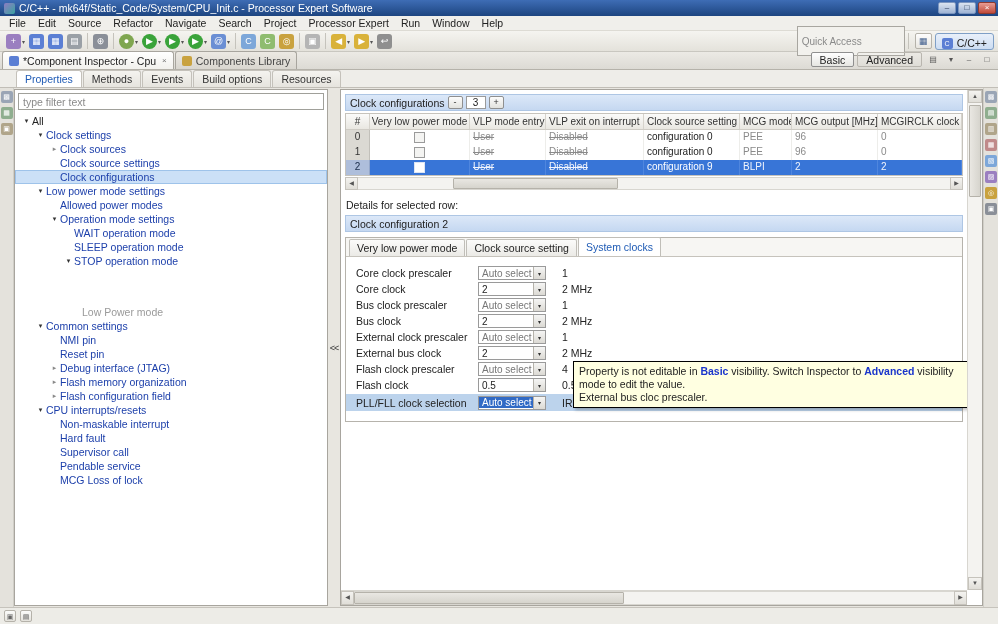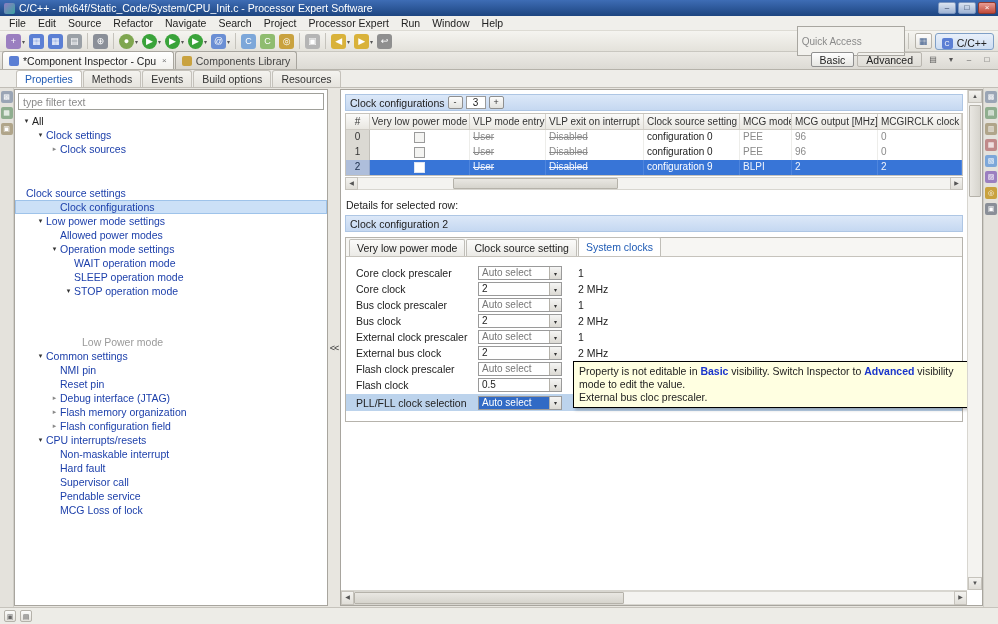--- a/index.html
+++ b/index.html
@@ -111,21 +111,21 @@
   .caption { margin:9px 0 4px 1px; font-size:10.5px; color:#222; }
 
   .groupbox { margin-top:5px; border:1px solid #b6b3ac; background:#fff; }
   .dtabs { height:19px; background:#f7f6f3; border-bottom:1px solid #c6c3bc; display:flex; align-items:flex-end; padding-left:3px; }
   .dtab { height:17px; padding:0 7px; display:flex; align-items:center; font-size:10.5px; border:1px solid #c0beb8; border-bottom:none; border-radius:2px 2px 0 0; background:linear-gradient(#fbfbfa,#ebeae6); margin-right:1px; color:#222; }
   .dtab.active { background:#fff; color:#1f5bb5; height:19px; }
   .dform { padding:8px 10px 10px 10px; }
   .frow { display:flex; align-items:center; height:16px; }
   .frow.hl { background:#bcd3ec; margin:1px -10px 0 -10px; padding:0 10px; height:17px; }
   .flabel { width:122px; flex:none; font-size:10.5px; white-space:nowrap; overflow:hidden; }
-  .combo { width:84px; flex:none; height:14px; border:1px solid #9a9a9a; background:#fff; display:flex; }
+  .combo { width:68px; flex:none; height:14px; border:1px solid #9a9a9a; background:#fff; display:flex; align-items:center; }
   .combo-val { flex:1; padding:0 3px; font-size:10px; color:#222; white-space:nowrap; overflow:hidden; }
   .combo-val.muted { color:#777; }
   .combo-val.selval { background:#316ac5; color:#fff; }
   .combo-arrow { width:12px; height:100%; flex:none; background:linear-gradient(#f5f5f4,#dcdad4); border-left:1px solid #b5b2aa; font-size:6px; color:#333; display:flex; align-items:center; justify-content:center; }
   .fplain { width:68px; flex:none; font-size:10.5px; padding:0 4px; }
   .fresult { margin-left:16px; font-size:10.5px; white-space:nowrap; }
 
   .tooltip { position:absolute; left:232px; top:271px; width:404px; background:#ffffe1; border:1px solid #000; padding:3px 5px; font-size:10.5px; line-height:13px; z-index:40; box-shadow:2px 2px 3px rgba(0,0,0,.25); }
   .tt-link { color:#1a35cc; font-weight:bold; }
 
@@ -287,21 +287,21 @@
           <span class="tree-label" style="color: rgb(34, 34, 34);">All</span>
         </div>
         <div class="tree-row" style="padding-left: 20px;">
           <span class="tree-arrow expanded">▾</span>
           <span class="tree-label">Clock settings</span>
         </div>
         <div class="tree-row" style="padding-left: 34px;">
           <span class="tree-arrow collapsed">▸</span>
           <span class="tree-label">Clock sources</span>
         </div>
-        <div class="tree-row" style=" margin-top: 30px;">
+        <div class="tree-row" style="padding-left: 34px;">
           <span class="tree-arrow none"></span>
           <span class="tree-label">Clock source settings</span>
         </div>
         <div class="tree-row selected" style="padding-left: 34px;">
           <span class="tree-arrow none"></span>
           <span class="tree-label">Clock configurations</span>
         </div>
         <div class="tree-row" style="padding-left: 20px;">
           <span class="tree-arrow expanded">▾</span>
           <span class="tree-label">Low power mode settings</span>

